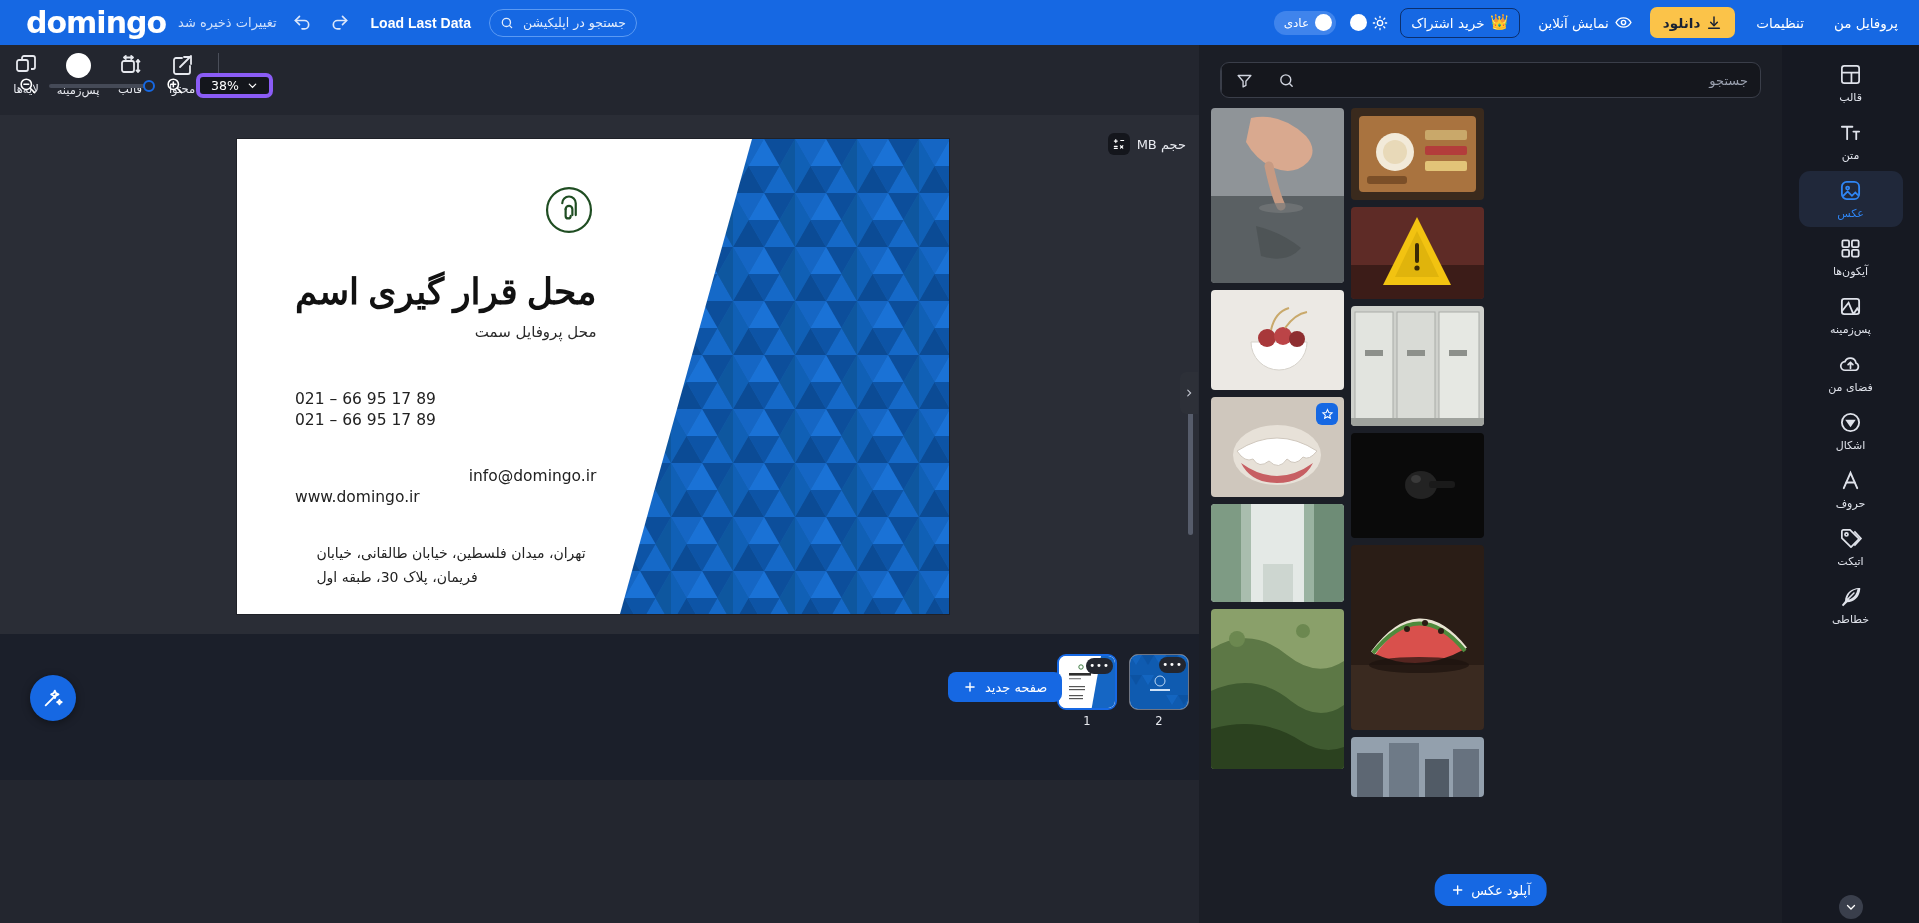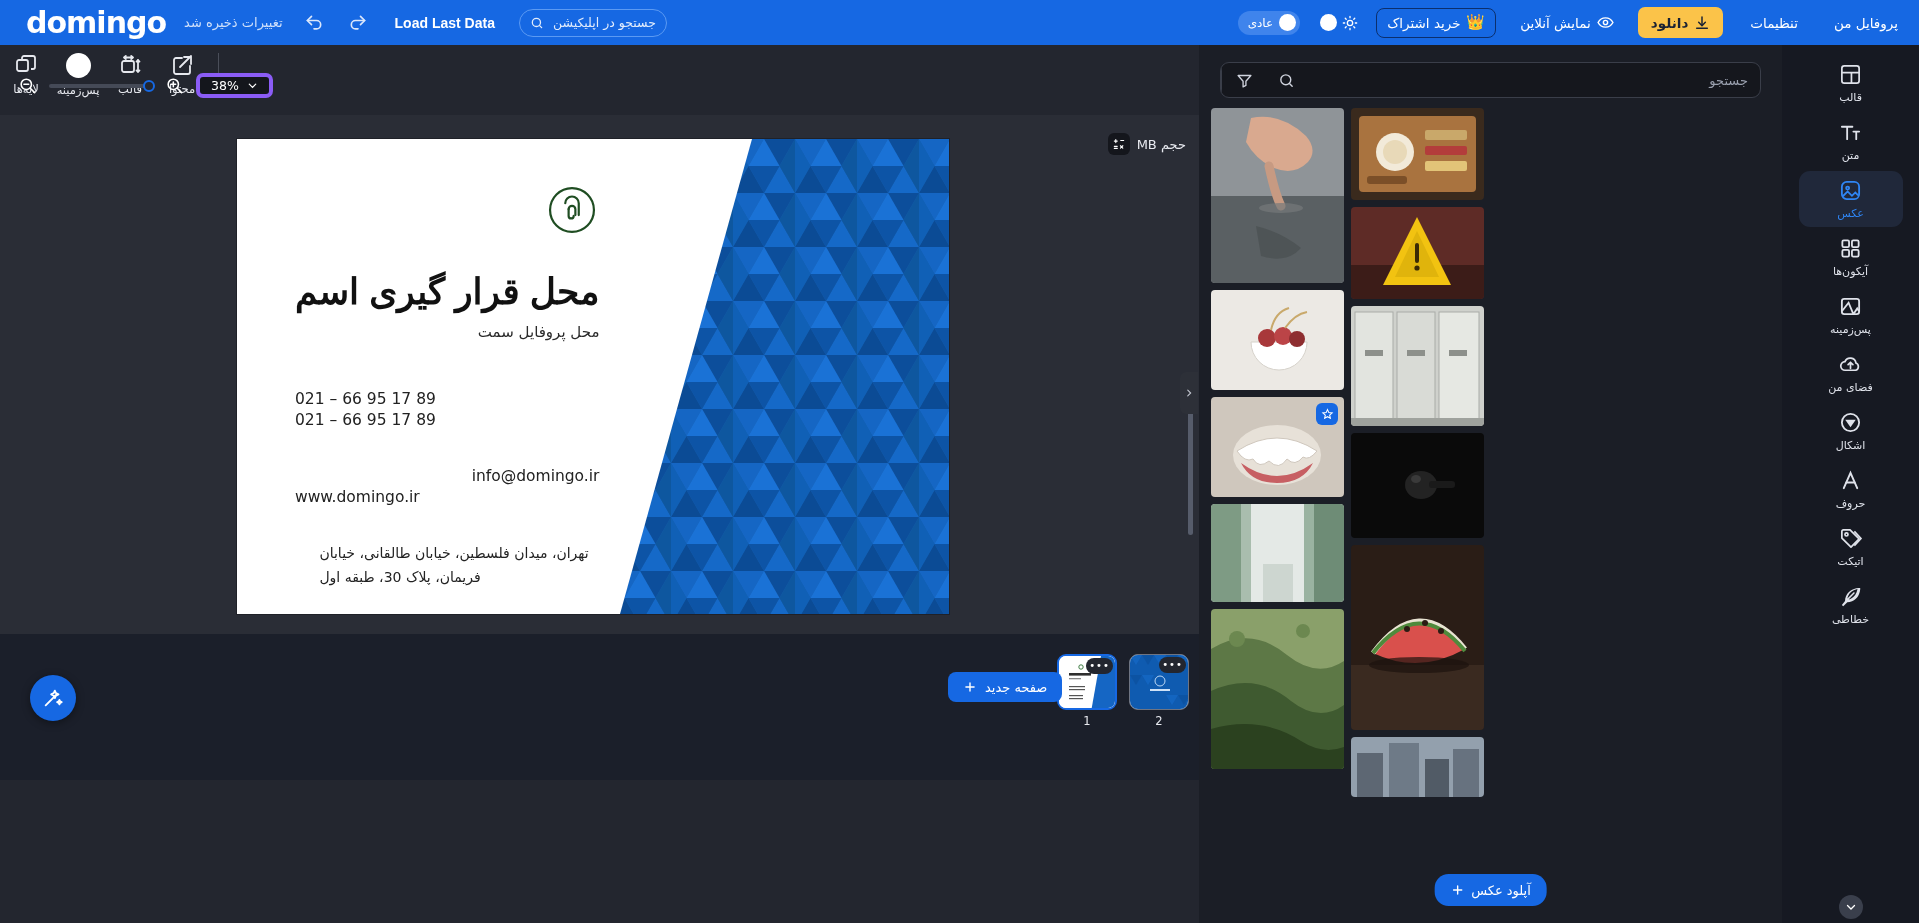--- a/index.html
+++ b/index.html
@@ -3,21 +3,21 @@
 <meta charset="utf-8">
 <style>
   * { box-sizing: border-box; margin:0; padding:0; }
   html,body { width:1919px; height:923px; overflow:hidden; background:#1b1f2a; }
   body { font-family:"DejaVu Sans","Liberation Sans",sans-serif; }
 
   
   .topbar{
     position:absolute; top:0; left:0; width:1919px; height:45px;
     background:#1668e3; display:flex; align-items:center;
-    direction:ltr; padding:0 12px; gap:18px;
+    direction:ltr; padding:0 12px; gap:12px;
   }
   .logo{
     font-family:"DejaVu Sans","Liberation Sans",sans-serif;
     font-size:30px; font-weight:700; color:#fff; letter-spacing:-1px;
     margin-left:14px; line-height:1;
   }
   .saved-msg{ color:#cfe0fb; font-size:13px; direction:rtl; }
   .icon-btn{
     width:26px;height:26px;display:flex;align-items:center;justify-content:center;
     color:#dbe7fb; cursor:pointer;
@@ -105,21 +105,21 @@
   .card{
     position:absolute; left:237px; top:24px; width:712px; height:475px;
     background:#fff; overflow:hidden; direction:rtl;
     box-shadow:0 0 0 1px rgba(0,0,0,.25);
   }
   .tri-wrap{ position:absolute;inset:0; }
   .card-content{ position:absolute; left:58px; top:44px; right:auto; direction:rtl; text-align:right;}
   .logo-mark{ width:54px;height:54px; margin-bottom:30px; color:#1f4d22;}
   .card-title{
     font-size:36px; font-weight:700; color:#111; margin-bottom:10px;
-    font-family:Liberation Sans, sans-serif; direction:rtl;
+    font-family:Liberation Serif, serif; direction:rtl;
   }
   .card-sub{ font-size:15px; color:#2a2a2a; direction:rtl; margin-bottom:48px;}
   .card-phone{ font-size:15.5px; color:#222; line-height:1.38; direction:ltr; text-align:left;}
   .card-mail{ font-size:15.5px; color:#222; line-height:1.38; direction:ltr; text-align:right; margin-top:34px;}
   .card-addr{ font-size:14px; color:#222; line-height:1.75; direction:rtl; margin-top:32px; text-align:left; width:280px;}
 
   
   .collapse-handle{
     position:absolute; left:1180px; top:372px; width:18px;height:42px;
     background:#2d3038; border-radius:6px 0 0 6px;

